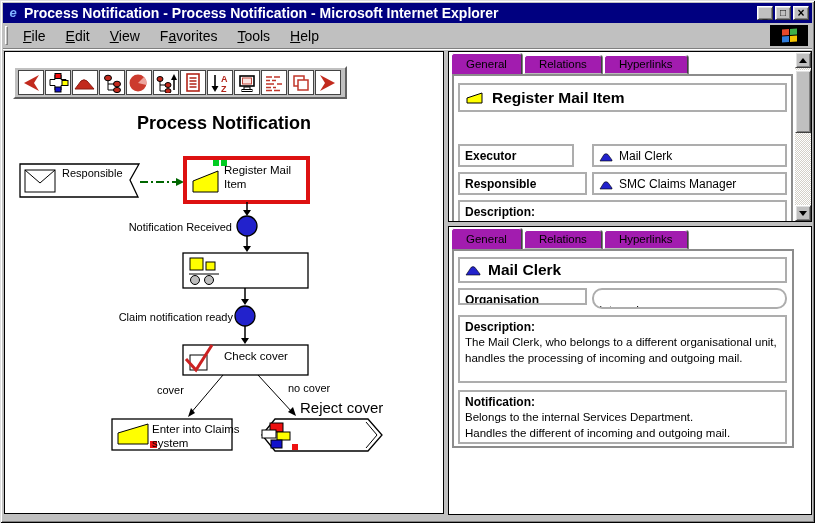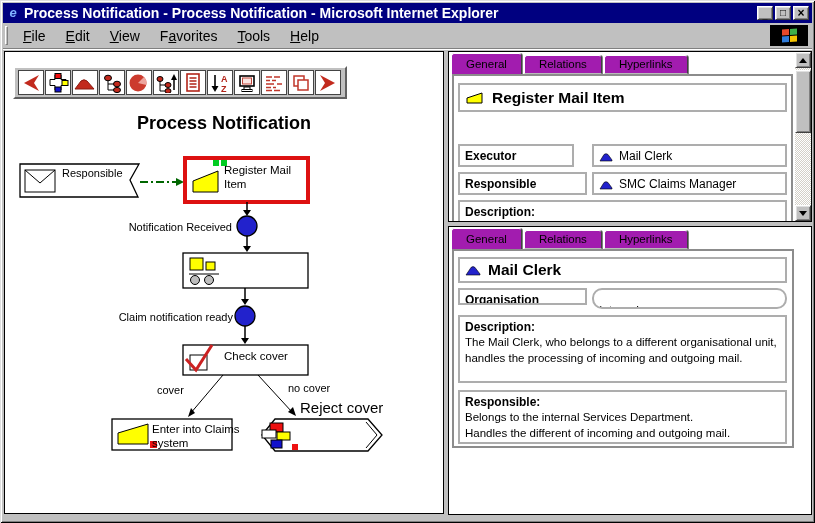--- a/index.html
+++ b/index.html
@@ -341,20 +341,20 @@
       </div>
       <div class="prow prow-label" style="left:4px;top:37px;width:129px;height:17px;">Organisation</div>
       <div class="prow prow-value" style="left:138px;top:37px;width:195px;height:21px;padding-top:11px;border-radius:10px;">
         <span style="padding-top:3px;">Internal</span>
       </div>
       <div class="prow ptext-block" style="left:4px;top:64px;width:329px;height:68px;">
         <div class="ptext-label">Description:</div>
         <div class="ptext" style="width:318px;">The Mail Clerk, who belongs to a different organisational unit, handles the processing of incoming and outgoing mail.</div>
       </div>
       <div class="prow ptext-block" style="left:4px;top:139px;width:329px;height:54px;">
-        <div class="ptext-label">Responsible:</div>
+        <div class="ptext-label">Notification:</div>
         <div class="ptext">Belongs to the internal Services Department.</div>
         <div class="ptext">Handles the different of incoming and outgoing mail.</div>
       </div>
     </div>
   </div>
 
 </div>
 
 </body></html>

